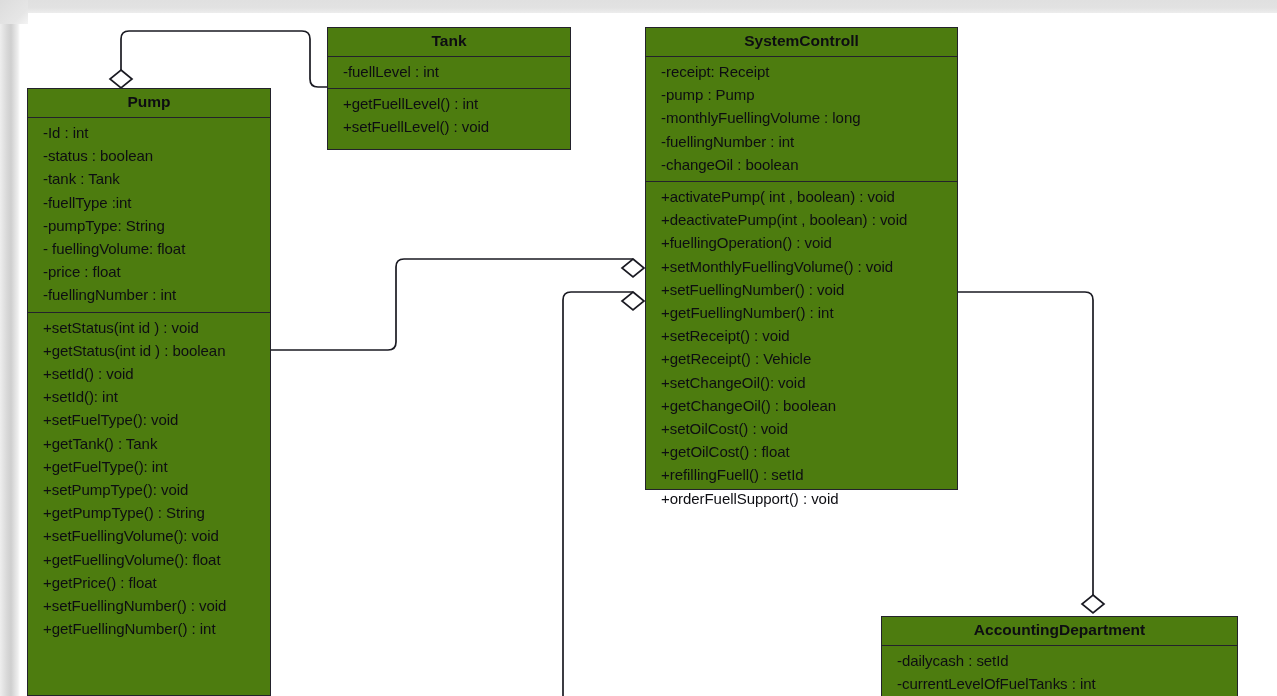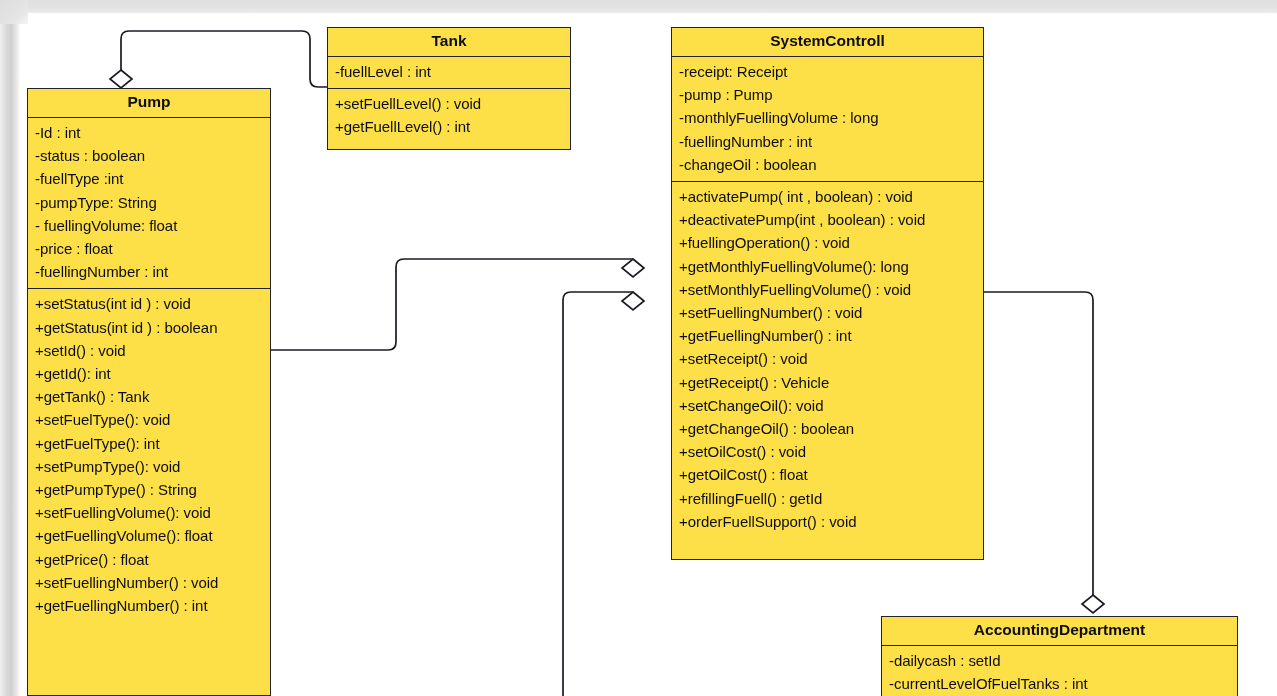--- a/index.html
+++ b/index.html
@@ -35,35 +35,35 @@
     position: absolute;
     left: 0; top: 0;
     width: 28px; height: 24px;
     background: linear-gradient(135deg, #dcdcdc 0%, #e6e6e6 70%, #f4f4f4 100%);
   }
 
   
   .uml-class {
     position: absolute;
     box-sizing: border-box;
-    background: #fde047;
+    background: #4d7c0f;
     border: 1.6px solid #23222b;
     color: #0d0d12;
   }
   .uml-name {
     text-align: center;
     font-weight: bold;
     font-size: 15.5px;
     line-height: 1.22;
     padding: 4px 6px 5px 6px;
     border-bottom: 1.6px solid #23222b;
     white-space: nowrap;
   }
   .uml-compartment {
-    padding: 3px 6px 5px 7px;
+    padding: 3px 6px 5px 15px;
   }
   .uml-compartment.divided {
     border-top: 1.6px solid #23222b;
   }
   .uml-member {
     font-size: 15px;
     line-height: 23.2px;
     white-space: nowrap;
     letter-spacing: -0.05px;
   }
@@ -116,79 +116,79 @@
       <path d="M 958 292 L 1085 292 Q 1093 292 1093 300 L 1093 595"></path>
       <polygon class="diamond" points="1093,595 1104,604 1093,613 1082,604"></polygon>
     </g>
   </svg>
 
   <div class="uml-class" style="left:27px; top:88px; width:244px; height:608px;">
     <div class="uml-name">Pump</div>
     <div class="uml-compartment">
       <div class="uml-member">-Id : int</div>
       <div class="uml-member">-status : boolean</div>
+      <div class="uml-member">-tank : Tank</div>
       <div class="uml-member">-fuellType :int</div>
       <div class="uml-member">-pumpType: String</div>
       <div class="uml-member">- fuellingVolume: float</div>
       <div class="uml-member">-price : float</div>
       <div class="uml-member">-fuellingNumber : int</div>
     </div>
     <div class="uml-compartment divided">
       <div class="uml-member">+setStatus(int id ) : void</div>
       <div class="uml-member">+getStatus(int id ) : boolean</div>
       <div class="uml-member">+setId() : void</div>
-      <div class="uml-member">+getId(): int</div>
+      <div class="uml-member">+setId(): int</div>
+      <div class="uml-member">+setFuelType(): void</div>
       <div class="uml-member">+getTank()  : Tank</div>
-      <div class="uml-member">+setFuelType(): void</div>
       <div class="uml-member">+getFuelType(): int</div>
       <div class="uml-member">+setPumpType(): void</div>
       <div class="uml-member">+getPumpType() : String</div>
       <div class="uml-member">+setFuellingVolume(): void</div>
       <div class="uml-member">+getFuellingVolume(): float</div>
       <div class="uml-member">+getPrice() : float</div>
       <div class="uml-member">+setFuellingNumber() : void</div>
       <div class="uml-member">+getFuellingNumber() : int</div>
     </div>
   </div>
 
   <div class="uml-class" style="left:327px; top:27px; width:244px; height:123px;">
     <div class="uml-name">Tank</div>
     <div class="uml-compartment">
       <div class="uml-member">-fuellLevel : int</div>
     </div>
     <div class="uml-compartment divided">
+      <div class="uml-member">+getFuellLevel() : int</div>
       <div class="uml-member">+setFuellLevel() : void</div>
-      <div class="uml-member">+getFuellLevel() : int</div>
     </div>
   </div>
 
-  <div class="uml-class" style="left:645px; top:27px; width:313px; height:533px;margin-left:26px;">
+  <div class="uml-class" style="left:645px; top:27px; width:313px; height:463px;">
     <div class="uml-name">SystemControll</div>
     <div class="uml-compartment">
       <div class="uml-member">-receipt: Receipt</div>
       <div class="uml-member">-pump : Pump</div>
       <div class="uml-member">-monthlyFuellingVolume : long</div>
       <div class="uml-member">-fuellingNumber : int</div>
       <div class="uml-member">-changeOil : boolean</div>
     </div>
     <div class="uml-compartment divided">
       <div class="uml-member">+activatePump( int  , boolean) : void</div>
       <div class="uml-member">+deactivatePump(int , boolean) : void</div>
       <div class="uml-member">+fuellingOperation() : void</div>
-      <div class="uml-member">+getMonthlyFuellingVolume(): long</div>
       <div class="uml-member">+setMonthlyFuellingVolume() : void</div>
       <div class="uml-member">+setFuellingNumber() : void</div>
       <div class="uml-member">+getFuellingNumber() : int</div>
       <div class="uml-member">+setReceipt() : void</div>
       <div class="uml-member">+getReceipt() : Vehicle</div>
       <div class="uml-member">+setChangeOil(): void</div>
       <div class="uml-member">+getChangeOil()  : boolean</div>
       <div class="uml-member">+setOilCost() : void</div>
       <div class="uml-member">+getOilCost() : float</div>
-      <div class="uml-member">+refillingFuell() : getId</div>
+      <div class="uml-member">+refillingFuell() : setId</div>
       <div class="uml-member">+orderFuellSupport() : void</div>
     </div>
   </div>
 
   <div class="uml-class" style="left:881px; top:616px; width:357px; height:110px;">
     <div class="uml-name">AccountingDepartment</div>
     <div class="uml-compartment">
       <div class="uml-member">-dailycash : setId</div>
       <div class="uml-member">-currentLevelOfFuelTanks : int</div>
     </div>

